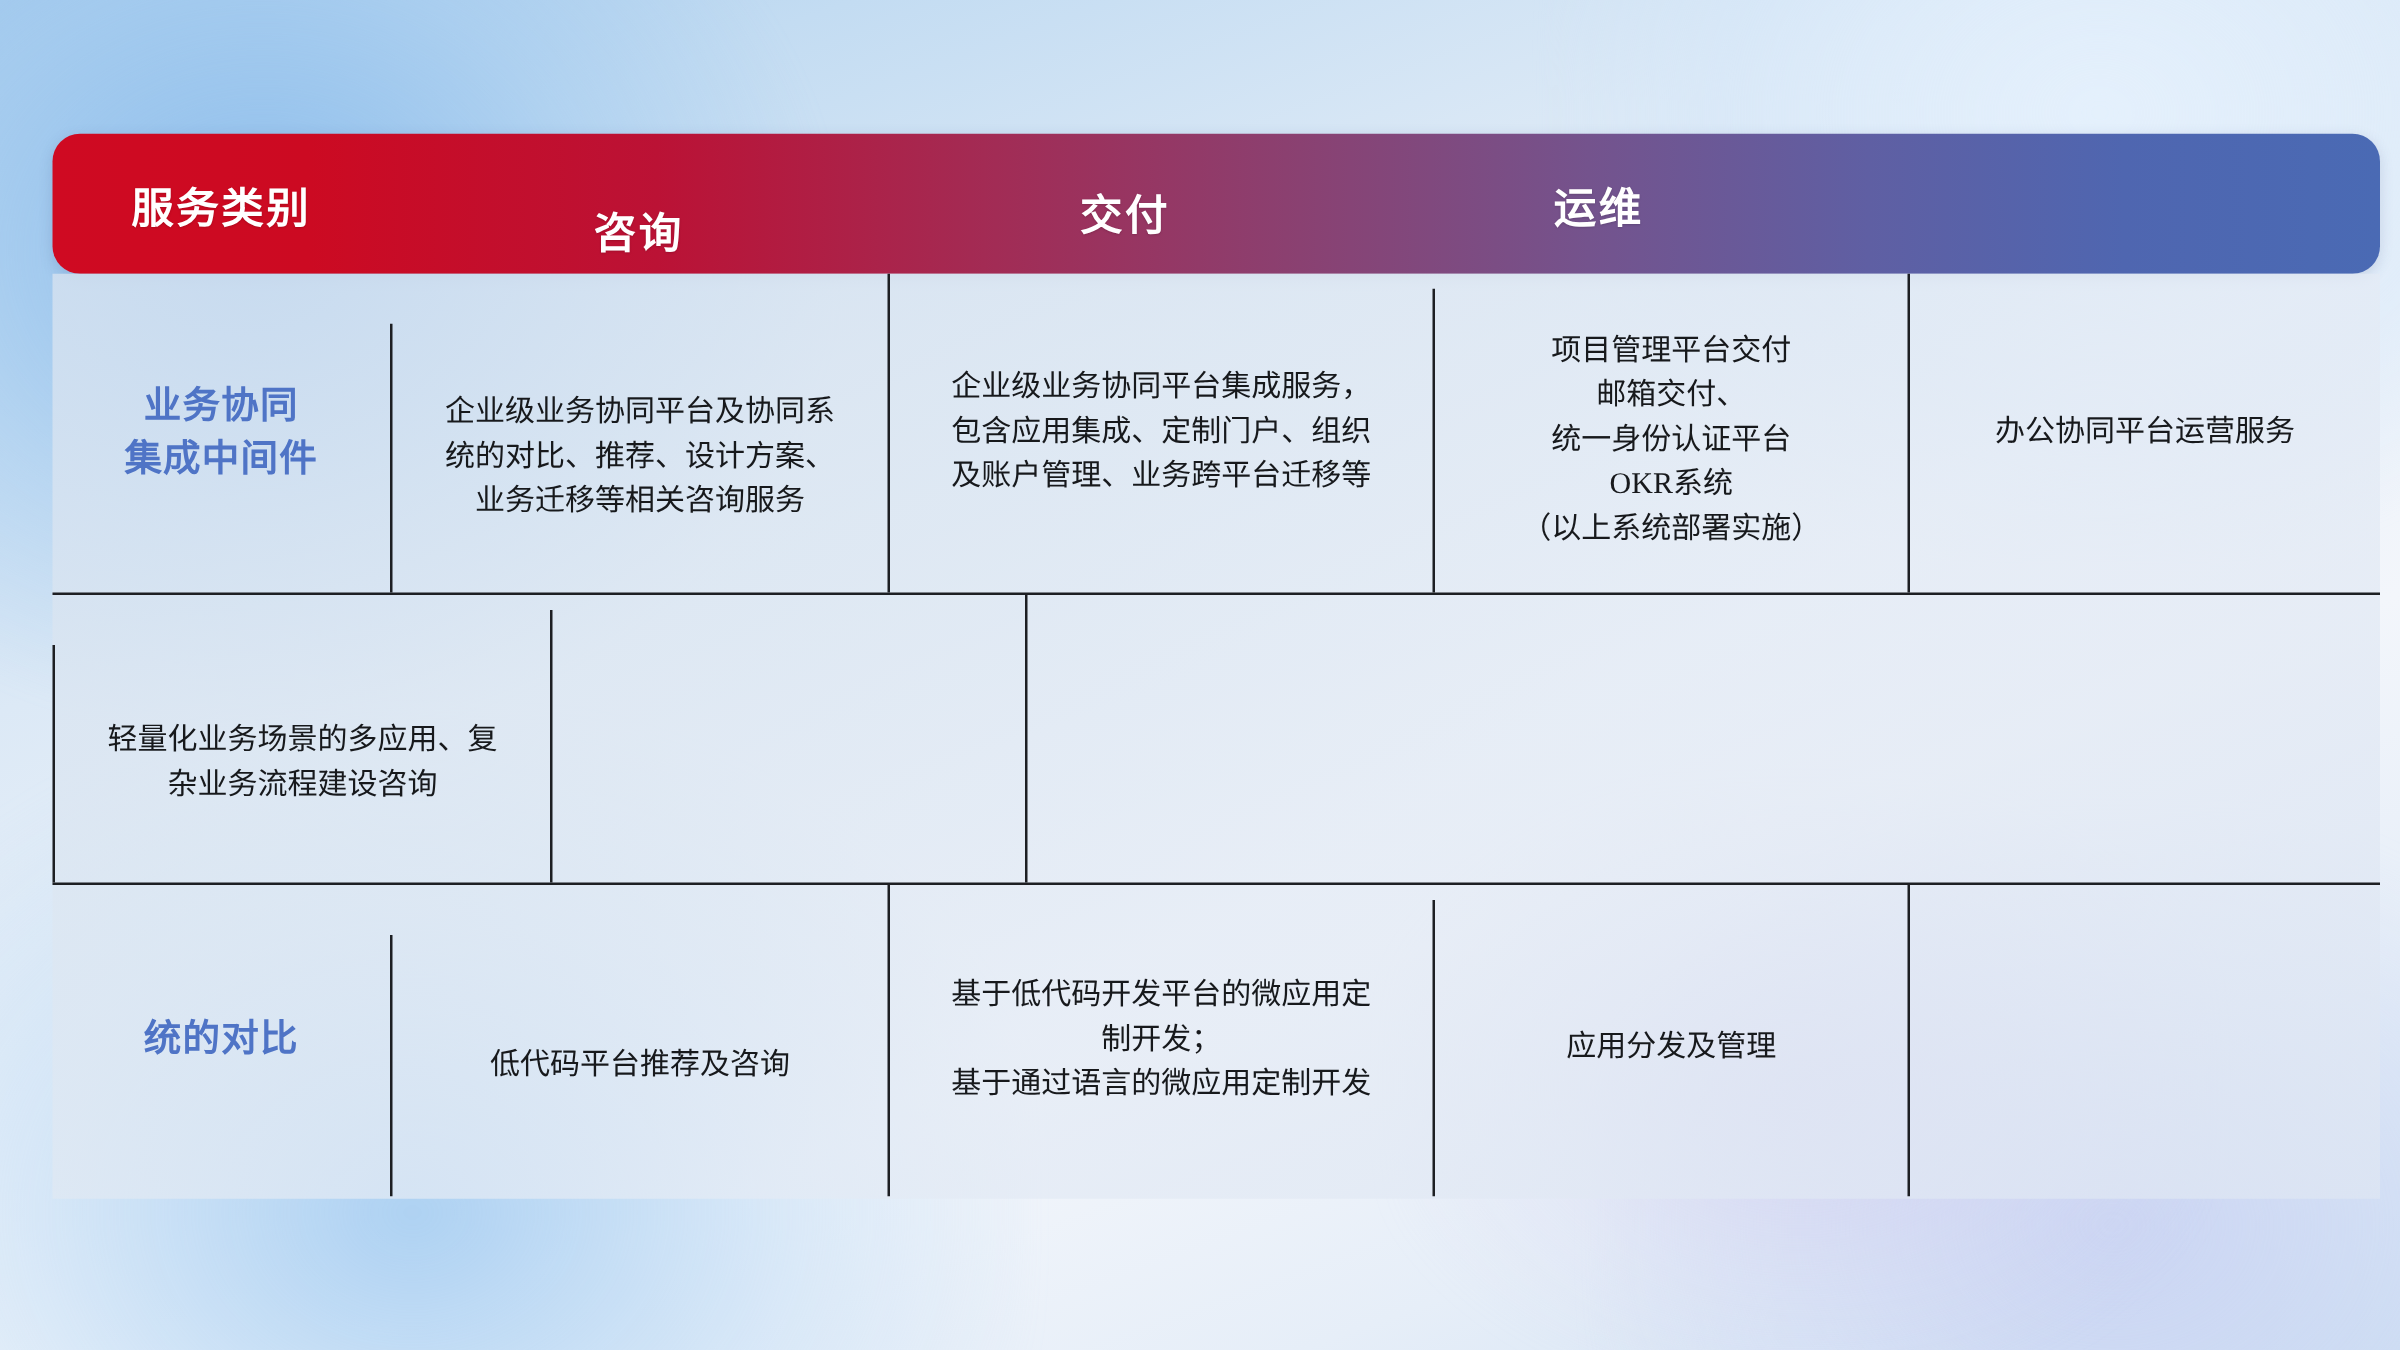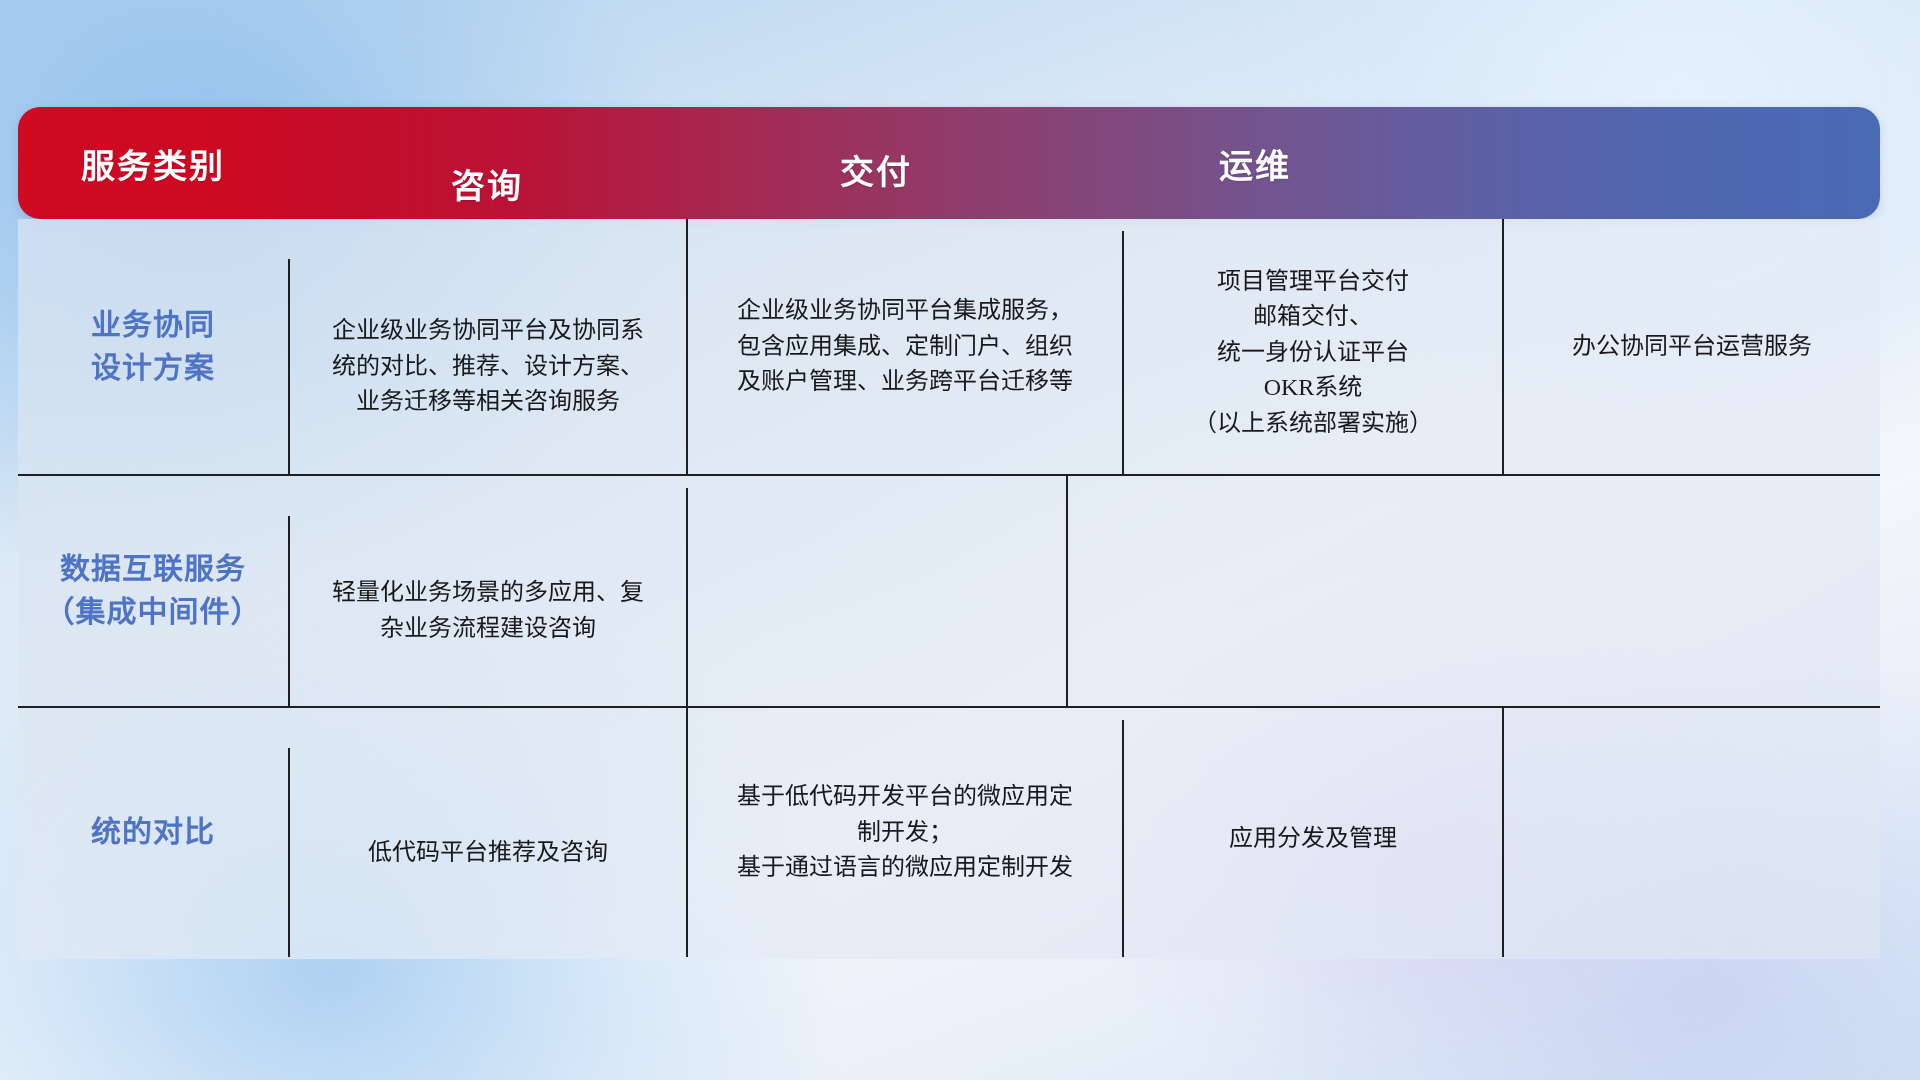--- a/index.html
+++ b/index.html
@@ -61,21 +61,21 @@
     position: absolute;
     left: 1120px; top: 640px;
     width: 640px; height: 460px;
     background: radial-gradient(ellipse at center, rgba(208,202,238,0.55) 0%, rgba(214,214,242,0.22) 50%, rgba(220,228,248,0) 78%);
     filter: blur(14px);
   }
 
   
   #table-wrap {
     position: absolute;
-    left: 18px;
+    left: 42px;
     top: 107px;
     width: 1862px;
     height: 850px;
   }
 
   
   #table-header {
     position: relative;
     height: 112px;
     border-radius: 22px;
@@ -174,38 +174,36 @@
     <div class="hcell c0">服务类别</div>
     <div class="hcell c1">咨询</div>
     <div class="hcell c3">交付</div>
     <div class="hcell c4">运维</div>
   </div>
 
   <div id="table-body">
 
     <div class="trow r0">
       <div class="tcell c0 cat-label">业务协同
-设计方案</div>
+集成中间件</div>
       <div class="tcell c1 sep">企业级业务协同平台及协同系
 统的对比、推荐、设计方案、
 业务迁移等相关咨询服务</div>
       <div class="tcell c2 sep">企业级业务协同平台集成服务，
 包含应用集成、定制门户、组织
 及账户管理、业务跨平台迁移等</div>
       <div class="tcell c3 sep">项目管理平台交付
 邮箱交付、
 统一身份认证平台
 OKR系统
 （以上系统部署实施）</div>
       <div class="tcell c4 sep">办公协同平台运营服务</div>
     </div>
 
     <div class="trow r1">
-      <div class="tcell c0 cat-label">数据互联服务
-（集成中间件）</div>
       <div class="tcell c1 sep">轻量化业务场景的多应用、复
 杂业务流程建设咨询</div>
       <div class="tcell c3 sep"></div>
       <div class="tcell c4 sep"></div>
     </div>
 
     <div class="trow r2">
       <div class="tcell c0 cat-label">统的对比</div>
       <div class="tcell c1 sep">低代码平台推荐及咨询</div>
       <div class="tcell c2 sep">基于低代码开发平台的微应用定

